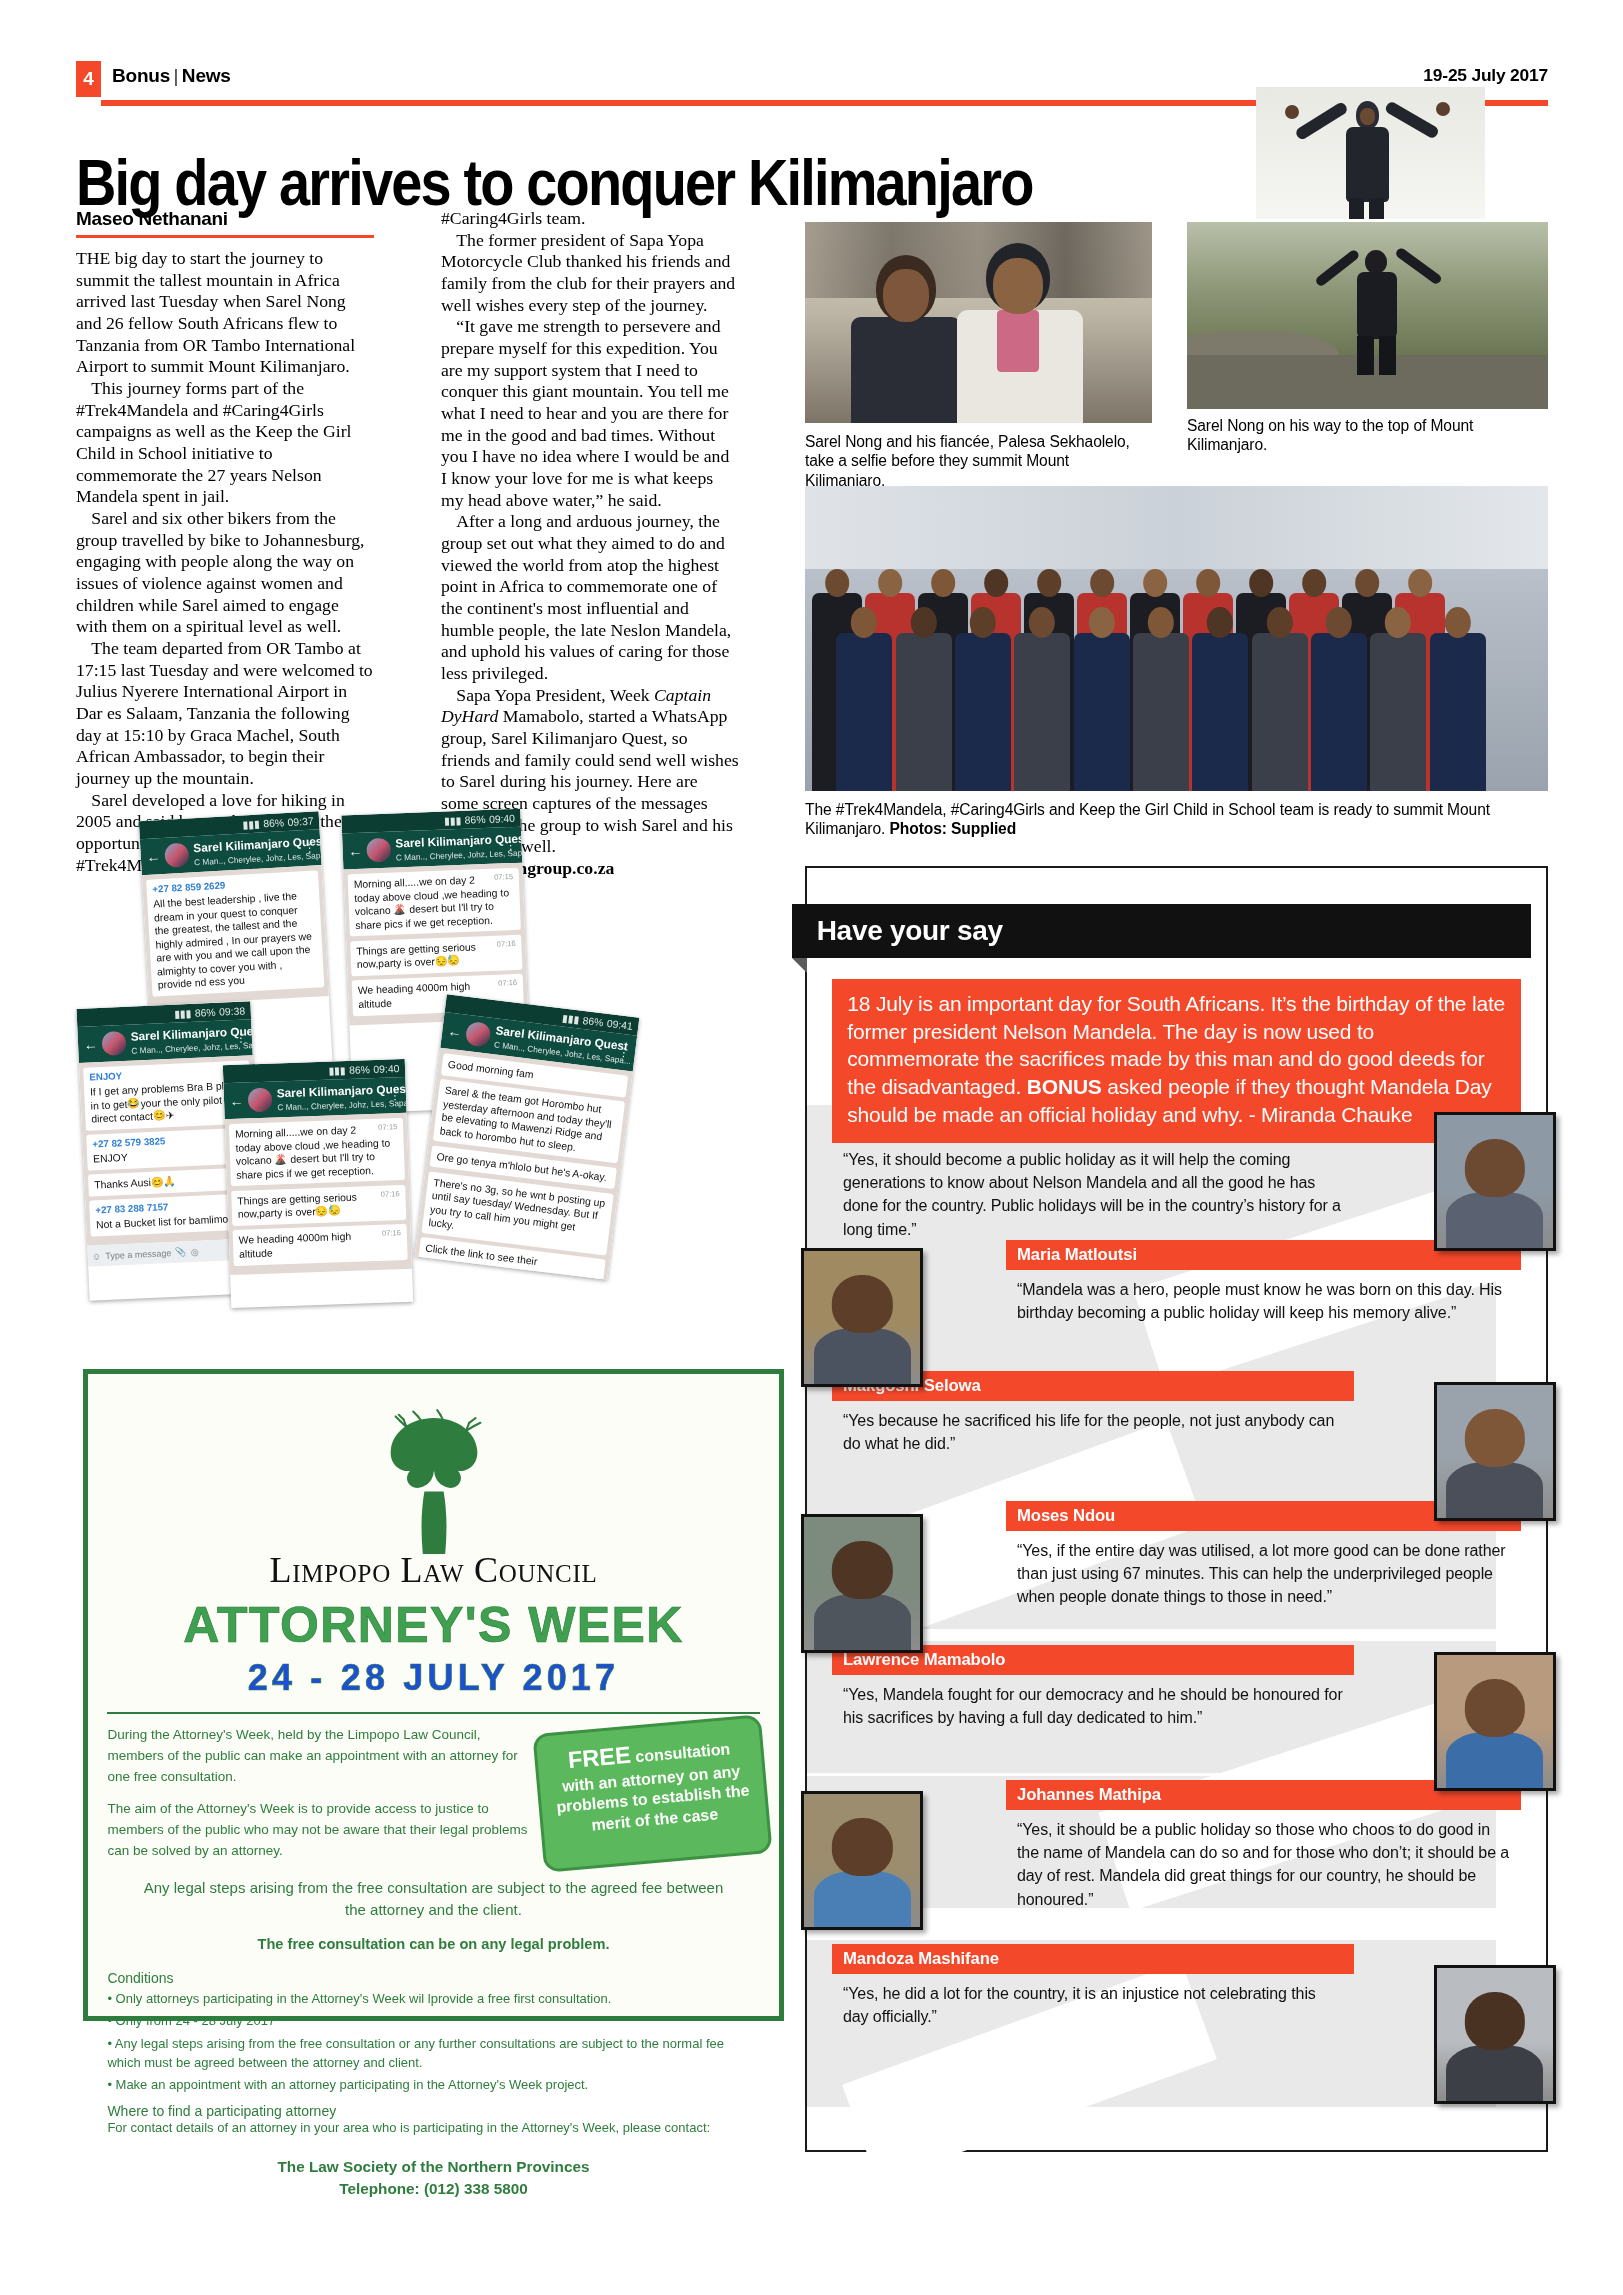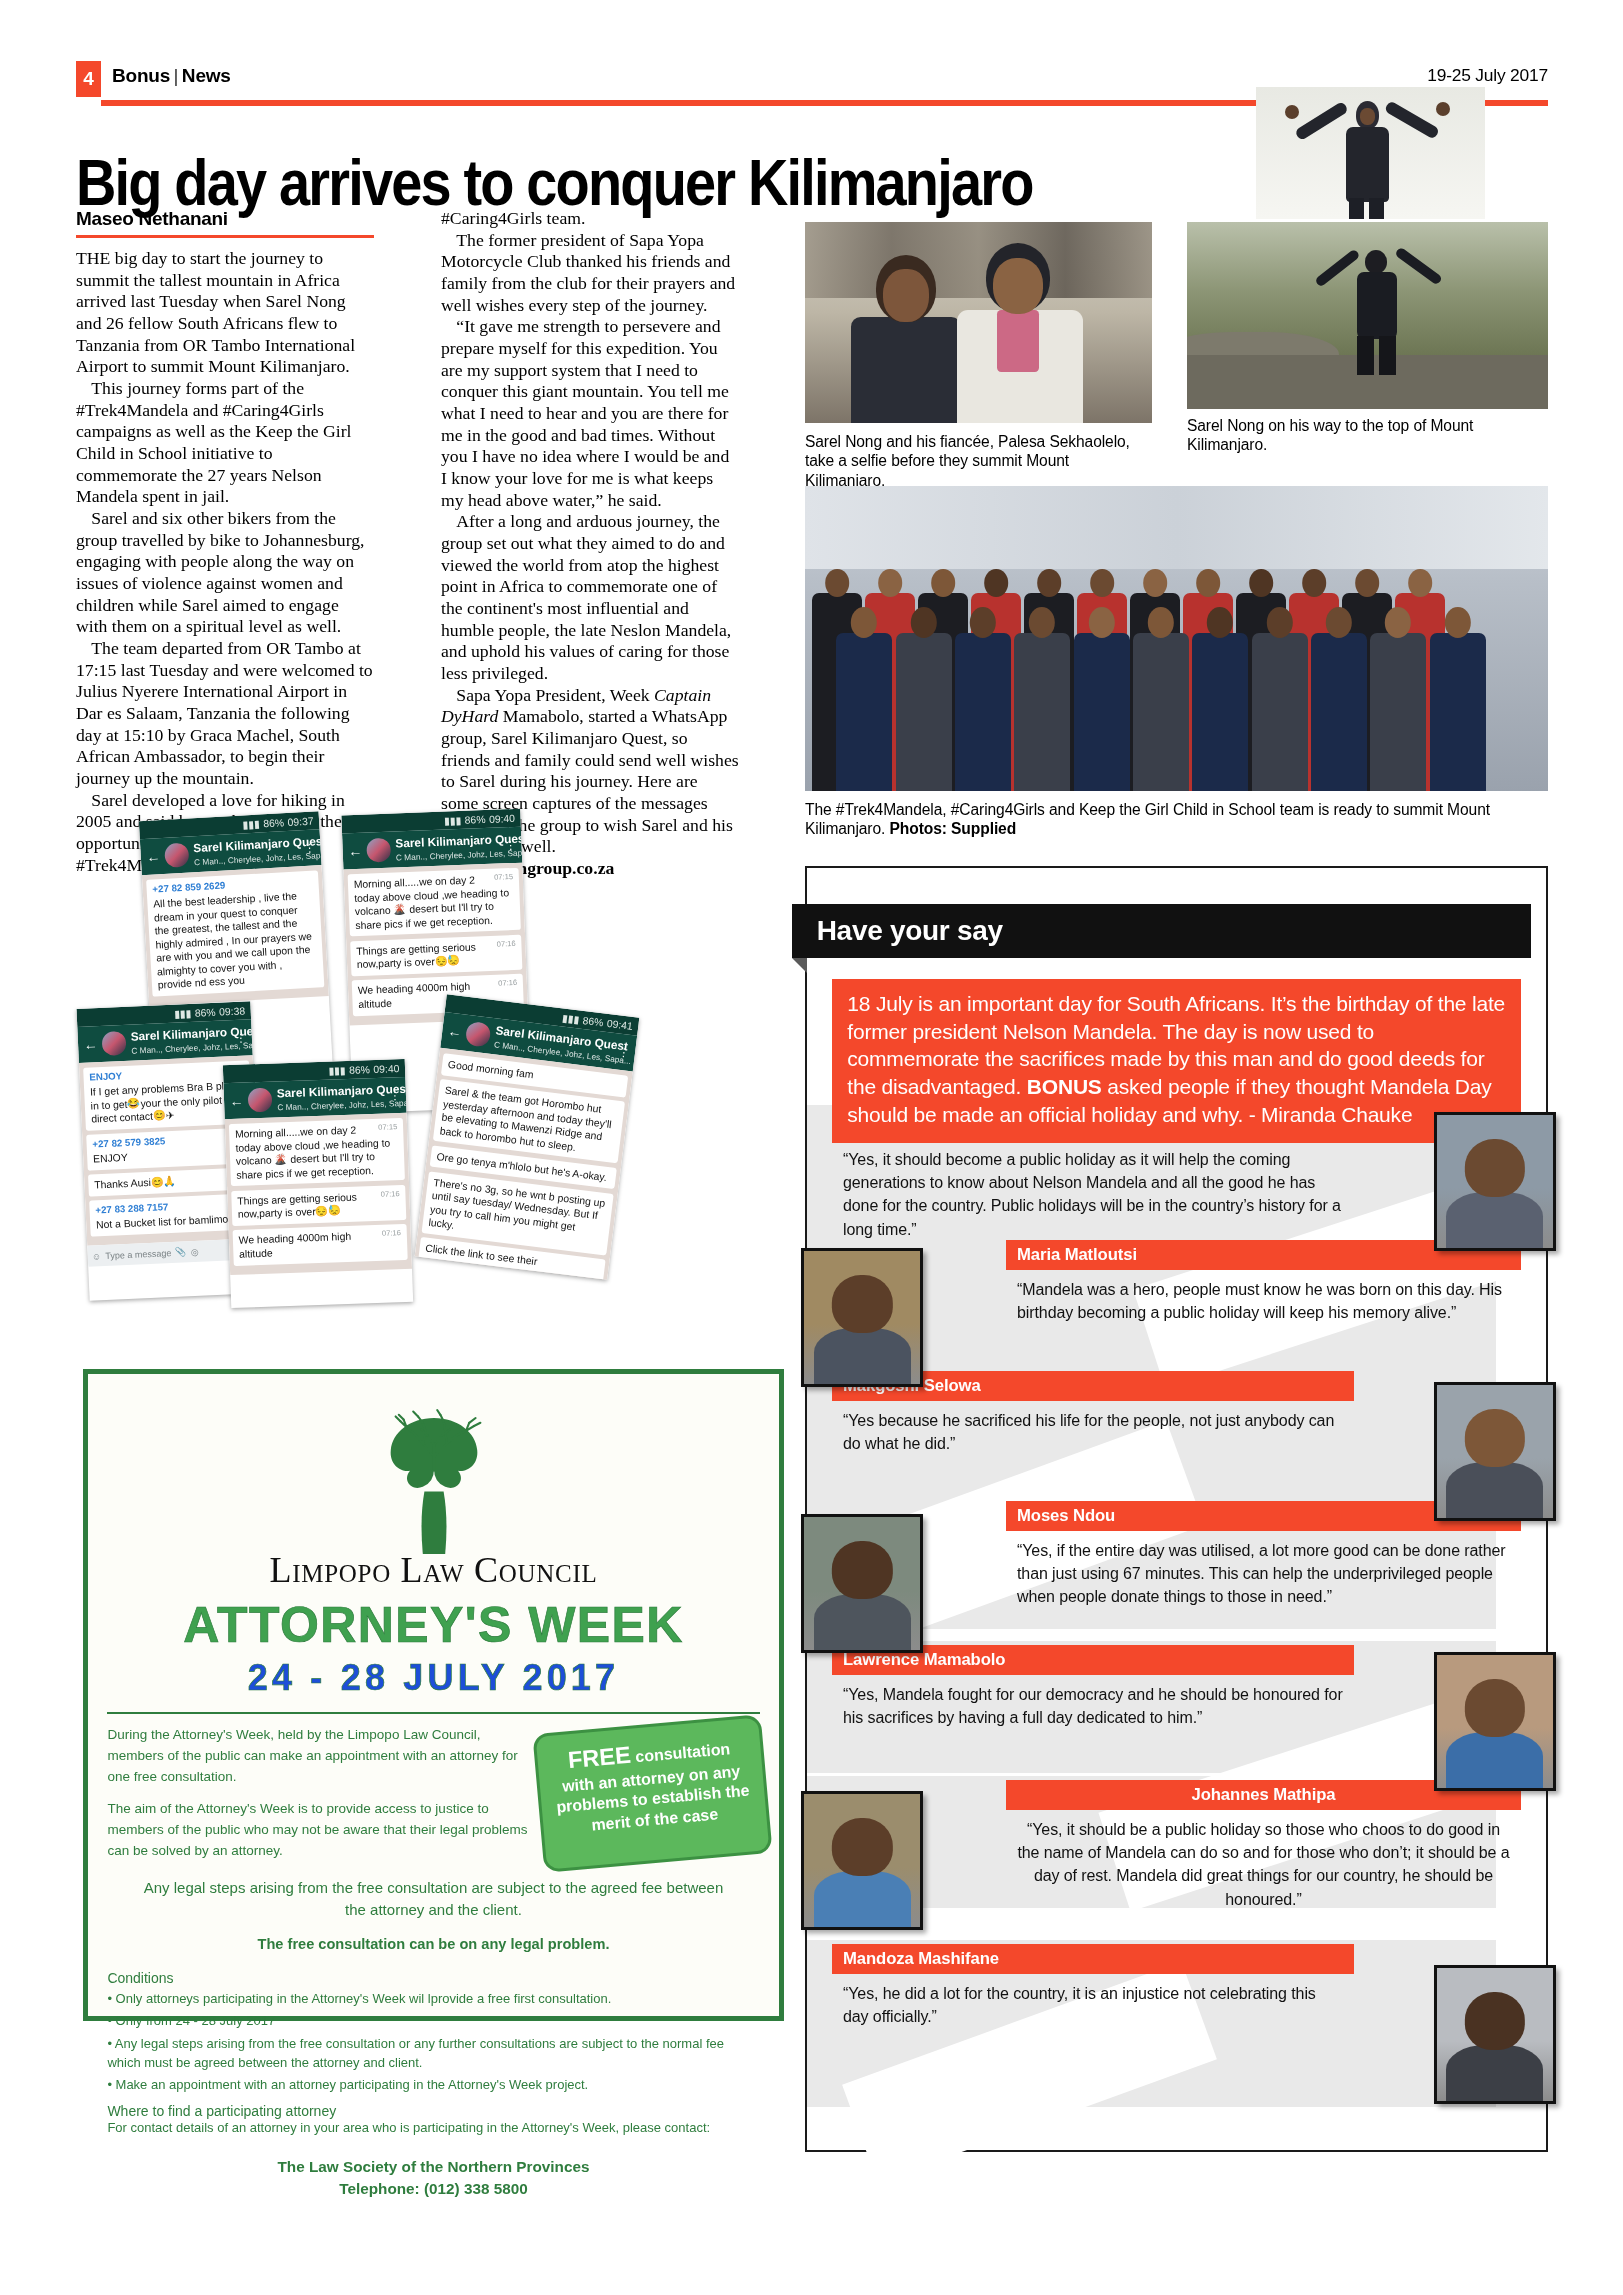--- a/index.html
+++ b/index.html
@@ -27,21 +27,21 @@
     font-family:"Liberation Sans", sans-serif;
   }
   .section-label {
     position:absolute; left:36px; top:3.5px;
     font-size:19px; font-weight:bold; letter-spacing:-0.2px;
     font-family:"Liberation Sans", sans-serif;
   }
   .section-label .sep { font-weight:400; color:#333; padding:0 3.5px;}
   .issue-date {
     position:absolute; right:0; top:4.2px;
-    font-size:17.4px; font-weight:normal; letter-spacing:-0.2px;
+    font-size:17.4px; font-weight:bold; letter-spacing:-0.2px;
   }
   .masthead-rule {
     position:absolute; left:25px; top:39px; width:1447px; height:5.6px; background:#f4482b;
   }
 
   
   .headline {
     position:absolute; left:76px; top:106px; width:1361px;
     font-family:"Liberation Sans", sans-serif;
     font-weight:bold; font-size:65px; line-height:1.02;
@@ -668,21 +668,21 @@
         <div class="vox right" style="top: 777px; z-index: 2;">
           <div class="vox-name">Lawrence Mamabolo</div>
           <div class="vox-q">“Yes, Mandela fought for our democracy and he should be honoured for his sacrifices by having a full day dedicated to him.”</div>
         </div>
         <div class="vox-photo" style="width: 122px; height: 139px; top: 784px; right: -9.7px;">
           <div class="vx-bg" style="background: linear-gradient(rgb(184, 154, 126) 0%, rgb(184, 154, 126) 55%, rgb(140, 140, 140) 100%);"></div>
           <div class="vx-body" style="left: 8%; top: 58%; width: 84%; height: 46%; background: rgb(59, 110, 168);"></div>
           <div class="vx-head" style="left: 50%; transform: translateX(-50%); top: 18%; width: 52%; height: 44%; background: rgb(107, 74, 49);"></div>
         </div>
         <div class="vox-shade" style="left: 0px; top: 908px; width: 689px; height: 132px;"></div>
-        <div class="vox left" style="top: 912px; z-index: 2; text-align: center;">
+        <div class="vox left" style="top: 912px; z-index: 2;">
           <div class="vox-name">Johannes Mathipa</div>
           <div class="vox-q">“Yes, it should be a public holiday so those who choos to do good in the name of Mandela can do so and for those who don’t; it should be a day of rest. Mandela did great things for our country, he should be honoured.”</div>
         </div>
         <div class="vox-photo" style="width: 122px; height: 139px; top: 923px; left: -5.6px;">
           <div class="vx-bg" style="background: linear-gradient(rgb(155, 141, 109) 0%, rgb(155, 141, 109) 55%, rgb(140, 140, 140) 100%);"></div>
           <div class="vx-body" style="left: 8%; top: 58%; width: 84%; height: 46%; background: rgb(74, 127, 181);"></div>
           <div class="vx-head" style="left: 50%; transform: translateX(-50%); top: 18%; width: 52%; height: 44%; background: rgb(92, 62, 41);"></div>
         </div>
         <div class="vox-shade" style="left: 0px; top: 1072px; width: 689px; height: 167px;"></div>
         <div class="vox right" style="top: 1076px; z-index: 2;">

